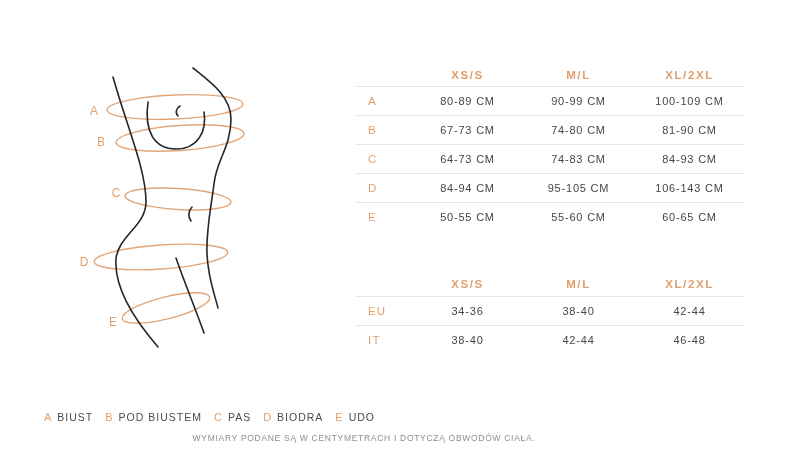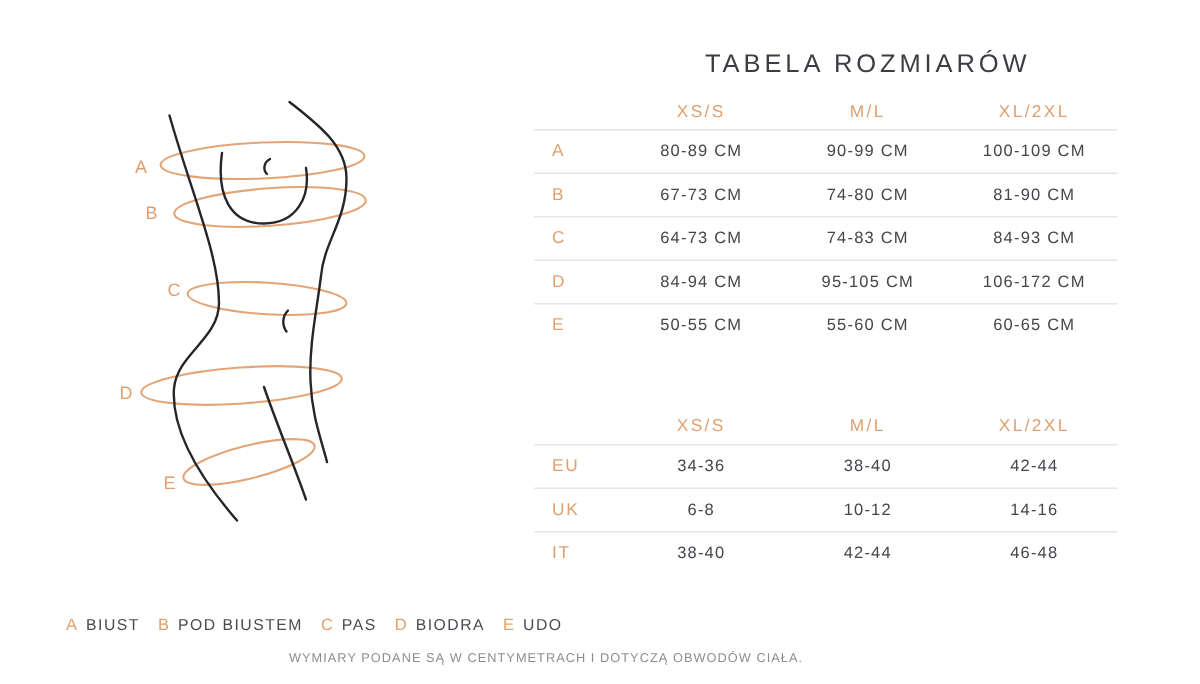--- a/index.html
+++ b/index.html
@@ -28,21 +28,21 @@
   .table{position:absolute;left:356px;width:389px;font-size:11px;}
   #size-table{top:63px;}
   #converter-table{top:272px;}
   .trow{
     display:grid;grid-template-columns:56px 1fr 1fr 1fr;align-items:center;
     height:28px;border-top:1px solid #e6e6e6;
   }
   .thead{border-top:none;height:23px;}
   #converter-table .thead{height:24px;}
   .th{
-    text-align:center;color:#e0a06e;font-size:11.5px;letter-spacing:1.6px;font-weight:400;
+    text-align:center;color:#e0a06e;font-size:11.5px;letter-spacing:1.6px;font-weight:700;
   }
   .row-label{
     padding-left:12px;color:#e0a06e;font-size:11.5px;letter-spacing:1.2px;font-weight:500;
   }
   .cell{text-align:center;color:#45454c;letter-spacing:0.8px;white-space:nowrap;}
   
   .footer-note{
     position:absolute;left:0;top:433px;width:728px;text-align:center;
     font-size:8.5px;letter-spacing:0.7px;color:#8d8d8d;
   }
@@ -90,21 +90,20 @@
     <div class="legend-item">
       <span class="legend-key">D</span>
       <span class="legend-word">BIODRA</span>
     </div>
     <div class="legend-item">
       <span class="legend-key">E</span>
       <span class="legend-word">UDO</span>
     </div>
   </div>
 
-  <div class="section-title" id="title-sizes">TABELA ROZMIARÓW</div>
 
   <div class="table" id="size-table">
     <div class="trow thead">
       <div class="row-label"></div>
       <div class="th">XS/S</div>
       <div class="th">M/L</div>
       <div class="th">XL/2XL</div>
     </div>
     <div class="trow">
       <div class="row-label">A</div>
@@ -121,21 +120,21 @@
     <div class="trow">
       <div class="row-label">C</div>
       <div class="cell">64-73 CM</div>
       <div class="cell">74-83 CM</div>
       <div class="cell">84-93 CM</div>
     </div>
     <div class="trow">
       <div class="row-label">D</div>
       <div class="cell">84-94 CM</div>
       <div class="cell">95-105 CM</div>
-      <div class="cell">106-172 CM</div>
+      <div class="cell">106-143 CM</div>
     </div>
     <div class="trow">
       <div class="row-label">E</div>
       <div class="cell">50-55 CM</div>
       <div class="cell">55-60 CM</div>
       <div class="cell">60-65 CM</div>
     </div>
   </div>
 
 
@@ -146,26 +145,20 @@
       <div class="th">M/L</div>
       <div class="th">XL/2XL</div>
     </div>
     <div class="trow">
       <div class="row-label">EU</div>
       <div class="cell">34-36</div>
       <div class="cell">38-40</div>
       <div class="cell">42-44</div>
     </div>
     <div class="trow">
-      <div class="row-label">UK</div>
-      <div class="cell">6-8</div>
-      <div class="cell">10-12</div>
-      <div class="cell">14-16</div>
-    </div>
-    <div class="trow">
       <div class="row-label">IT</div>
       <div class="cell">38-40</div>
       <div class="cell">42-44</div>
       <div class="cell">46-48</div>
     </div>
   </div>
 
   <div class="footer-note">WYMIARY PODANE SĄ W CENTYMETRACH I DOTYCZĄ OBWODÓW CIAŁA.</div>
 
 </div>

